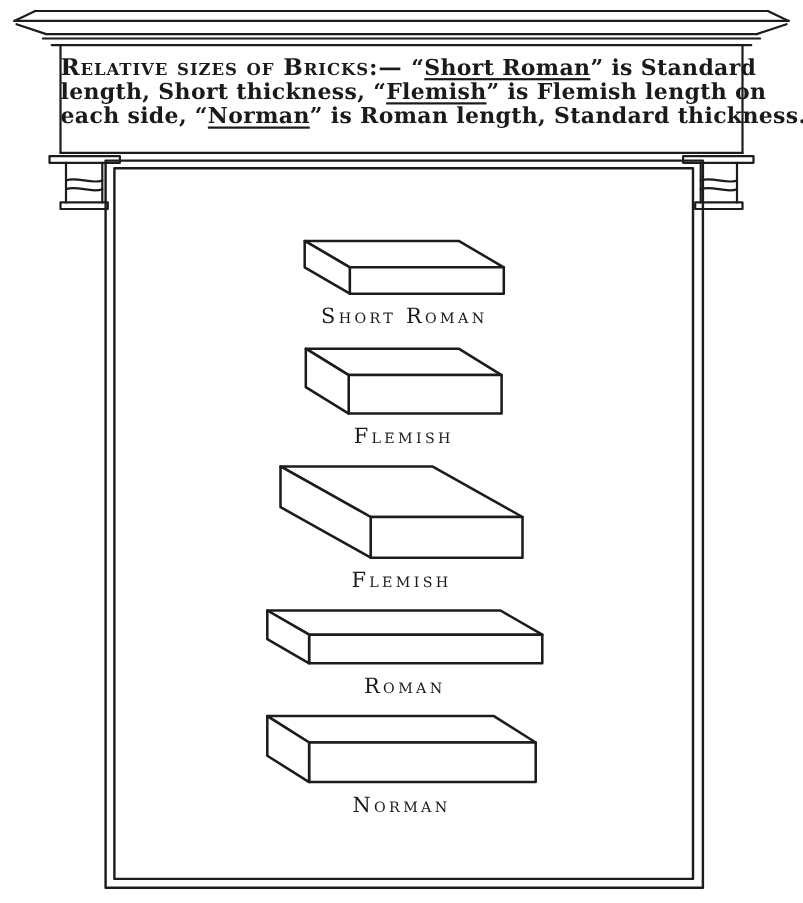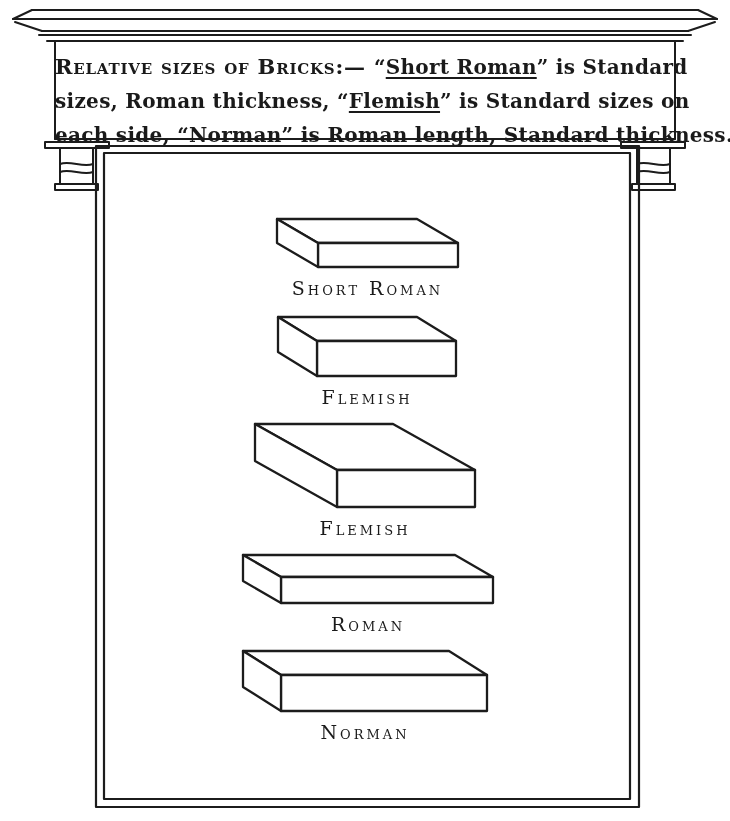--- a/index.html
+++ b/index.html
@@ -32,21 +32,21 @@
     stroke-linejoin: round;
   }
   .caption {
     position: absolute;
     left: 55px;
     top: 50px;
     width: 620px;
     text-align: center;
     font-size: 20px;
     font-weight: 600;
-    line-height: 34px;
+    line-height: 22px;
     letter-spacing: 0.3px;
   }
   .caption-line { white-space: nowrap; }
   .seg-smallcaps {
     font-variant: small-caps;
     font-size: 21px;
     letter-spacing: 0.8px;
   }
   .seg-underline {
     text-decoration: underline;
@@ -136,21 +136,21 @@
         <g>
           <polygon points="243,651 449,651 487,675 281,675"></polygon>
           <polygon points="281,675 487,675 487,711 281,711"></polygon>
           <polygon points="243,651 281,675 281,711 243,687"></polygon>
         </g>
       </g>
   </svg>
 
   <div class="caption" id="caption-lines">
       <div class="caption-line"><span class="seg-smallcaps">Relative sizes of Bricks:— </span><span class="seg-plain">“</span><span class="seg-underline">Short Roman</span><span class="seg-plain">” is Standard</span></div>
-      <div class="caption-line"><span class="seg-plain">sizes, Roman thickness, “</span><span class="seg-underline">Flemish</span><span class="seg-plain">” is Standard sizes on</span></div>
+      <div class="caption-line"><span class="seg-plain">length, Short thickness, “</span><span class="seg-underline">Flemish</span><span class="seg-plain">” is Flemish length on</span></div>
       <div class="caption-line"><span class="seg-plain">each side, “</span><span class="seg-underline">Norman</span><span class="seg-plain">” is Roman length, Standard thickness.</span></div>
     </div>
 
   <div class="labels-layer" id="labels-layer">
       <div class="brick-label" style="left: 367.5px; top: 277px;">Short Roman</div>
       <div class="brick-label" style="left: 367px; top: 386px;">Flemish</div>
       <div class="brick-label" style="left: 365px; top: 517px;">Flemish</div>
       <div class="brick-label" style="left: 368px; top: 613px; text-align: right;">Roman</div>
       <div class="brick-label" style="left: 365px; top: 721px;">Norman</div>
     </div>

